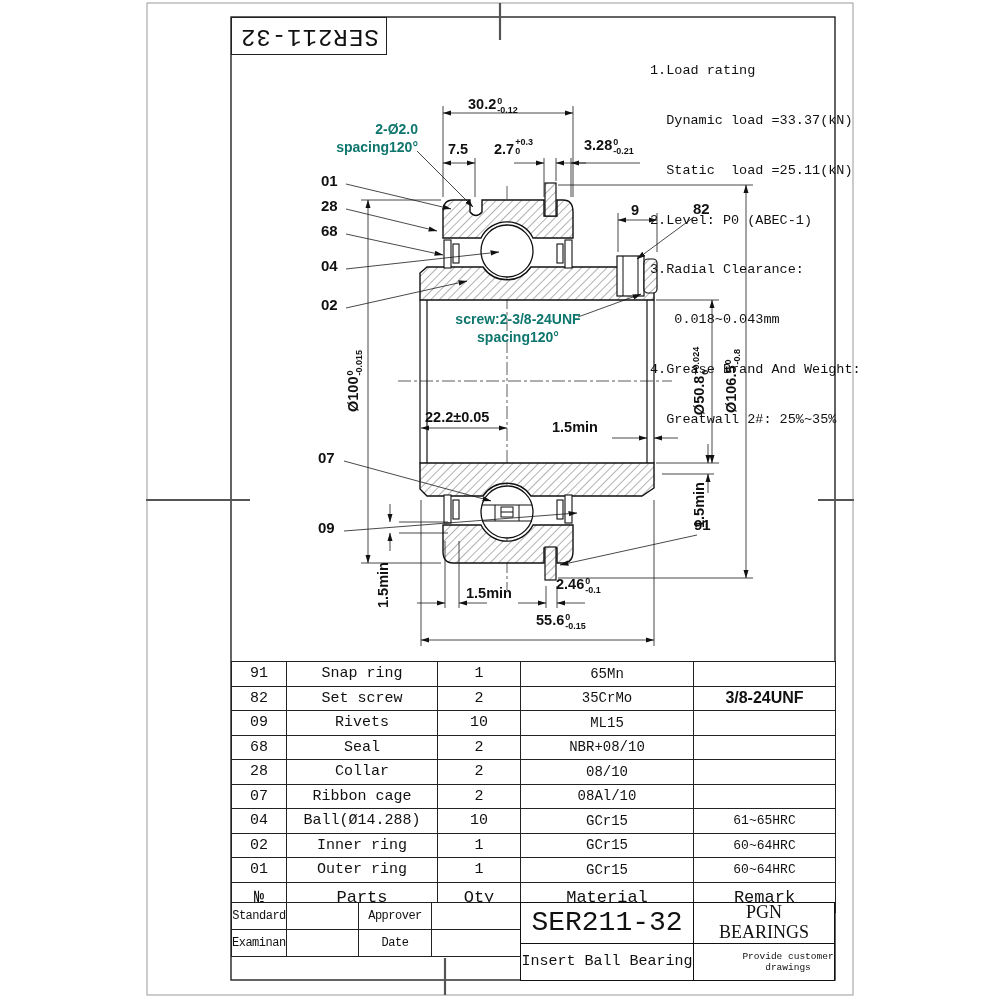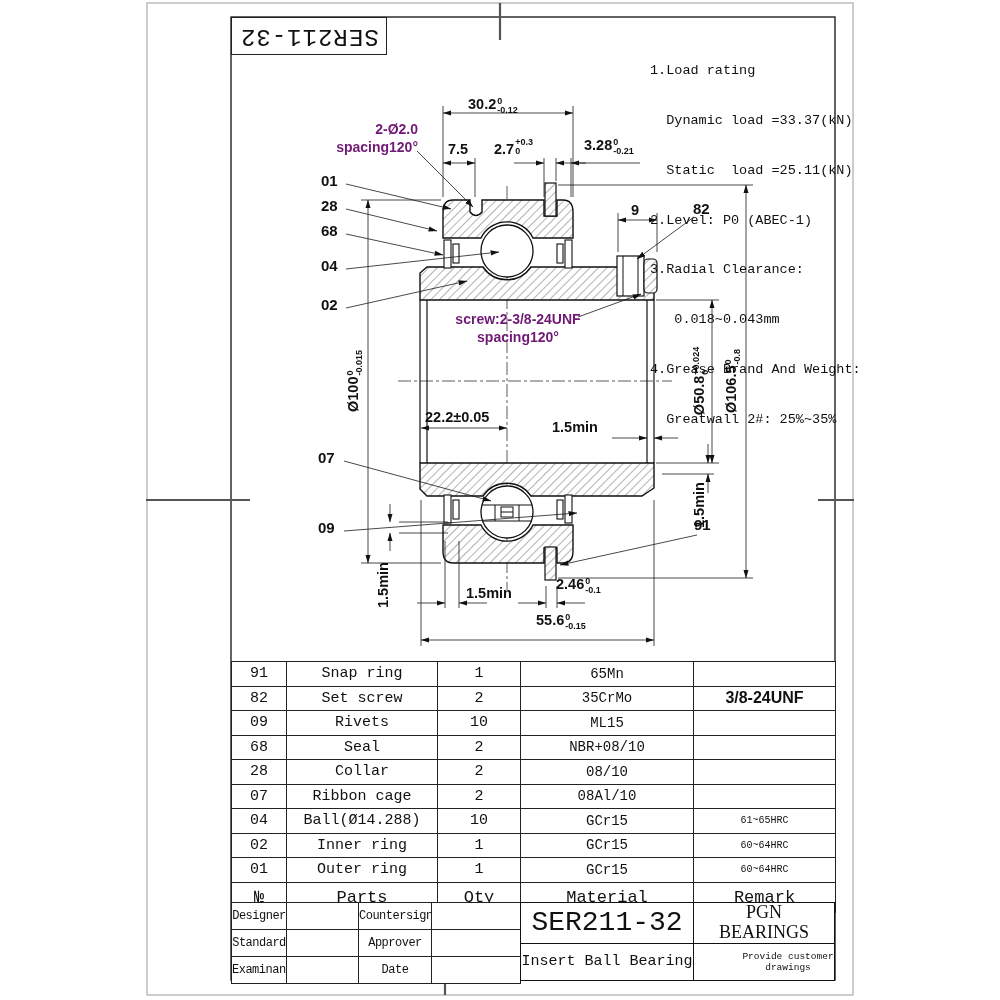--- a/index.html
+++ b/index.html
@@ -7,37 +7,37 @@
          font-family:"Liberation Sans",sans-serif;color:#111;}
   svg{position:absolute;left:0;top:0;}
   
   .dim{position:absolute;display:flex;align-items:flex-start;white-space:nowrap;
        font:bold 14.5px "Liberation Sans",sans-serif;color:#111;}
   .dim .dv{line-height:1;}
   .tol{display:inline-flex;flex-direction:column;margin-left:1px;font-size:9px;line-height:1;}
   .tol i{font-style:normal;height:9px;display:block;}
   .rot{transform:translate(-50%,-50%) rotate(-90deg);transform-origin:center;}
   .plabel{position:absolute;font:bold 15px "Liberation Sans",sans-serif;color:#111;}
-  .anno{position:absolute;font:bold 14px "Liberation Sans",sans-serif;line-height:1.25;color:#701a75;}
+  .anno{position:absolute;font:bold 14px "Liberation Sans",sans-serif;line-height:1.25;color:#0f766e;}
   .anno.right{text-align:right;}
   .anno.center{text-align:center;}
   
   #notes{position:absolute;left:650px;top:30px;font:13.5px "Liberation Mono","DejaVu Sans Mono",monospace;
          line-height:16.6px;white-space:pre;color:#111;}
   
   #topbox{position:absolute;left:231px;top:17px;width:156px;height:38px;border:1.4px solid #222;
           box-sizing:border-box;display:flex;align-items:center;justify-content:center;background:#fff;}
   #topbox span{transform:rotate(180deg);font:24px "Liberation Mono","DejaVu Sans Mono",monospace;letter-spacing:1px;}
   
   table{border-collapse:collapse;table-layout:fixed;background:#fff;}
   #parts{position:absolute;left:231px;top:661px;width:604px;border:1.5px solid #111;}
   #parts td{border:1px solid #222;height:23.5px;text-align:center;padding:0;overflow:hidden;
             font:15px "Liberation Mono","DejaVu Sans Mono",monospace;}
   #parts td.mat{font-size:14px;}
-  #parts td.rmk{font-size:10px;}
+  #parts td.rmk{font-size:13px;}
   #parts td.rmk.unf{font:bold 16px "Liberation Sans",sans-serif;}
   #parts tr.hdr td{height:29px;font-size:17px;}
   #tleft{position:absolute;left:231px;top:902px;width:289px;border:1.5px solid #111;}
   #tleft td{border:1px solid #222;height:26px;text-align:center;padding:0;overflow:hidden;
             font:12px "Liberation Mono","DejaVu Sans Mono",monospace;letter-spacing:-0.5px;}
   .tb-box{position:absolute;box-sizing:border-box;border:1.2px solid #111;background:#fff;
           display:flex;flex-direction:column;align-items:center;justify-content:center;text-align:center;}
   #ser-box{left:520px;top:902px;width:174px;height:41.5px;font:28px "Liberation Mono","DejaVu Sans Mono",monospace;}
   #pgn-box{left:693px;top:902px;width:142px;height:41.5px;font:18px "Liberation Serif",serif;line-height:1.1;}
   #prod-box{left:520px;top:942.5px;width:174px;height:38px;font:15px "Liberation Mono","DejaVu Sans Mono",monospace;}
@@ -400,26 +400,20 @@
     </table>
 
   <table id="tleft">
     <colgroup>
         <col style="width:55px">
         <col style="width:72px">
         <col style="width:73px">
         <col style="width:89px">
       </colgroup>
     <tbody>
-        <tr>
-      <td>Designer</td>
-          <td></td>
-      <td>Countersign</td>
-          <td></td>
-    </tr>
     <tr>
       <td>Standard</td>
           <td></td>
       <td>Approver</td>
           <td></td>
     </tr>
     <tr>
       <td>Examinant</td>
           <td></td>
       <td>Date</td>

